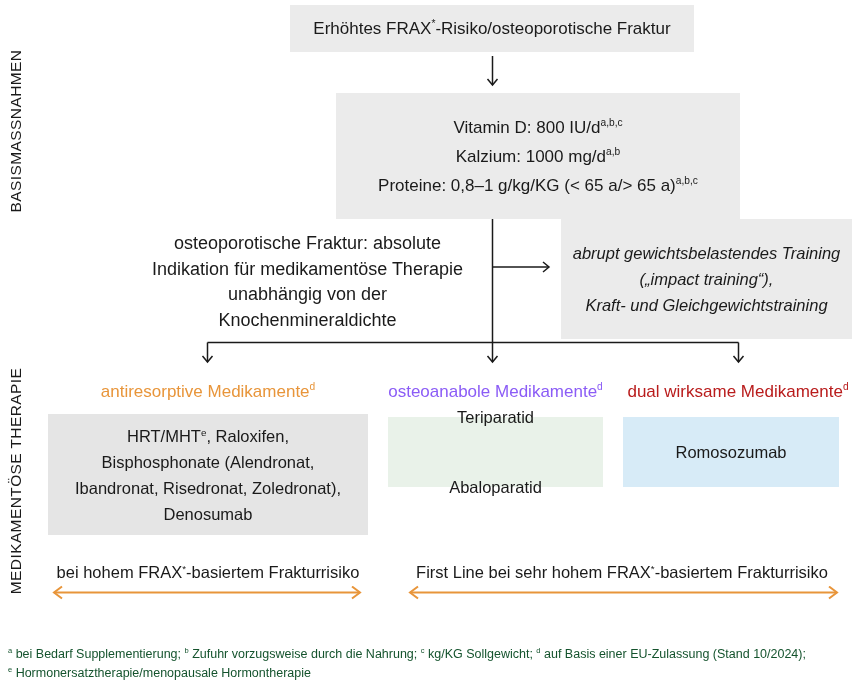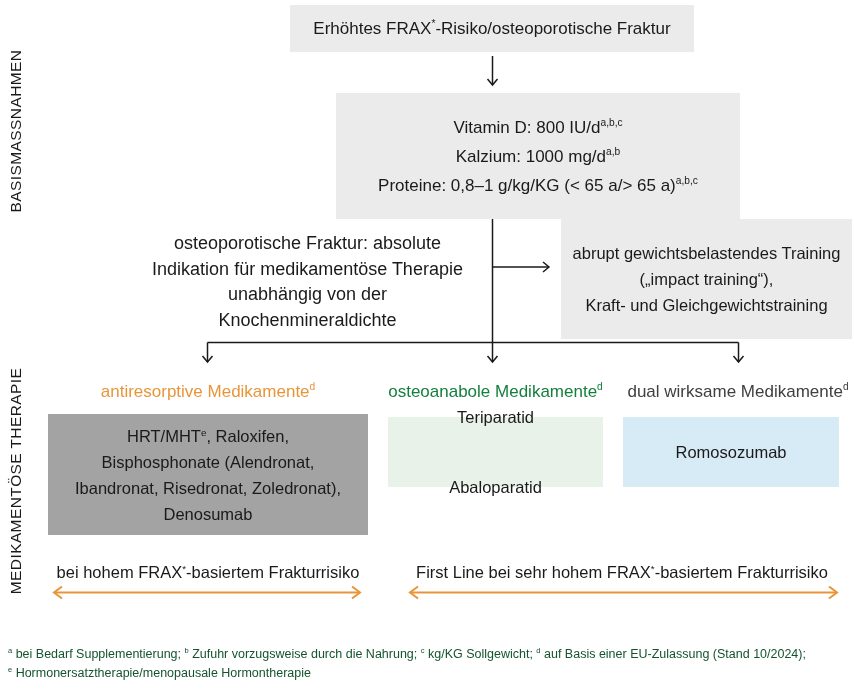--- a/index.html
+++ b/index.html
@@ -4,41 +4,41 @@
 <style>
   * { margin:0; padding:0; box-sizing:border-box; }
   html,body { background:#ffffff; }
   .canvas {
     position:relative; width:854px; height:689px; background:#ffffff;
     font-family:"Liberation Sans", sans-serif; color:#1A1A1A; overflow:hidden;
   }
   .abs { position:absolute; }
   .box { display:flex; flex-direction:column; align-items:center; justify-content:center; text-align:center; }
   .gray  { background:#EBEBEB; }
-  .peach { background:#a3a3a3; }
+  .peach { background:#e5e5e5; }
   .lgreen{ background:#E9F2E9;gap:44px; }
   .lblue { background:#D7EBF7; }
   sup { font-size:60%; line-height:0; }
 
   .side-label {
     position:absolute; white-space:nowrap; font-size:15.5px; letter-spacing:0.4px;
     transform:translate(-50%,-50%) rotate(-90deg); color:#1A1A1A;
   }
   .top-box   { left:290px; top:5px;  width:404px; height:47px; font-size:17px; }
   .basics-box{ left:290px; top:93px; width:404px; height:126px; font-size:17px; line-height:29px;margin-left:46px; }
   .note {
     left:140px; top:231px; width:335px; text-align:center;
     font-size:18px; line-height:25.5px;
   }
-  .training-box{ left:561px; top:219px; width:291px; height:120px; font-size:16.5px; line-height:26px; }
+  .training-box{ left:561px; top:219px; width:291px; height:120px; font-size:16.5px; line-height:26px;font-style:italic; }
 
   .col-heading { top:380px; height:24px; font-size:17px; text-align:center; line-height:24px; }
   .h-orange { color:#E8953A; }
-  .h-green  { color:#15803d; }
-  .h-blue   { color:#404040; }
+  .h-green  { color:#8b5cf6; }
+  .h-blue   { color:#b91c1c; }
 
   .drugs-left  { left:48px;  top:414px; width:320px; height:121px; font-size:16.5px; line-height:26px; }
   .drugs-mid   { left:388px; top:417px; width:215px; height:70px;  font-size:16.5px; line-height:26px; }
   .drugs-right { left:623px; top:417px; width:216px; height:70px;  font-size:16.5px; line-height:26px; }
 
   .risk-label { top:547px; font-size:16.5px; text-align:center;margin-top:16px; }
   .risk-left  { left:18px;  width:380px; }
   .risk-right { left:396px; width:452px; }
 
   .footnotes { left:8px; top:645px; font-size:12.5px; line-height:19px; color:#14532d; }

